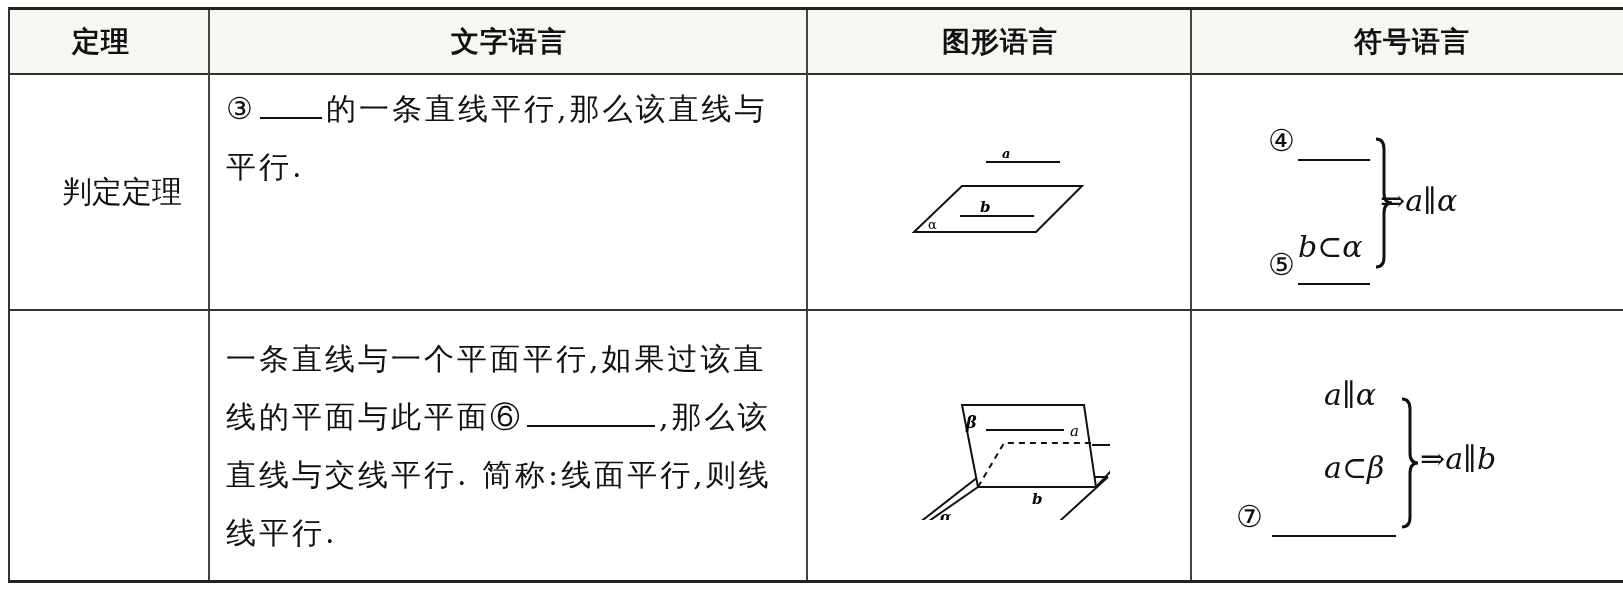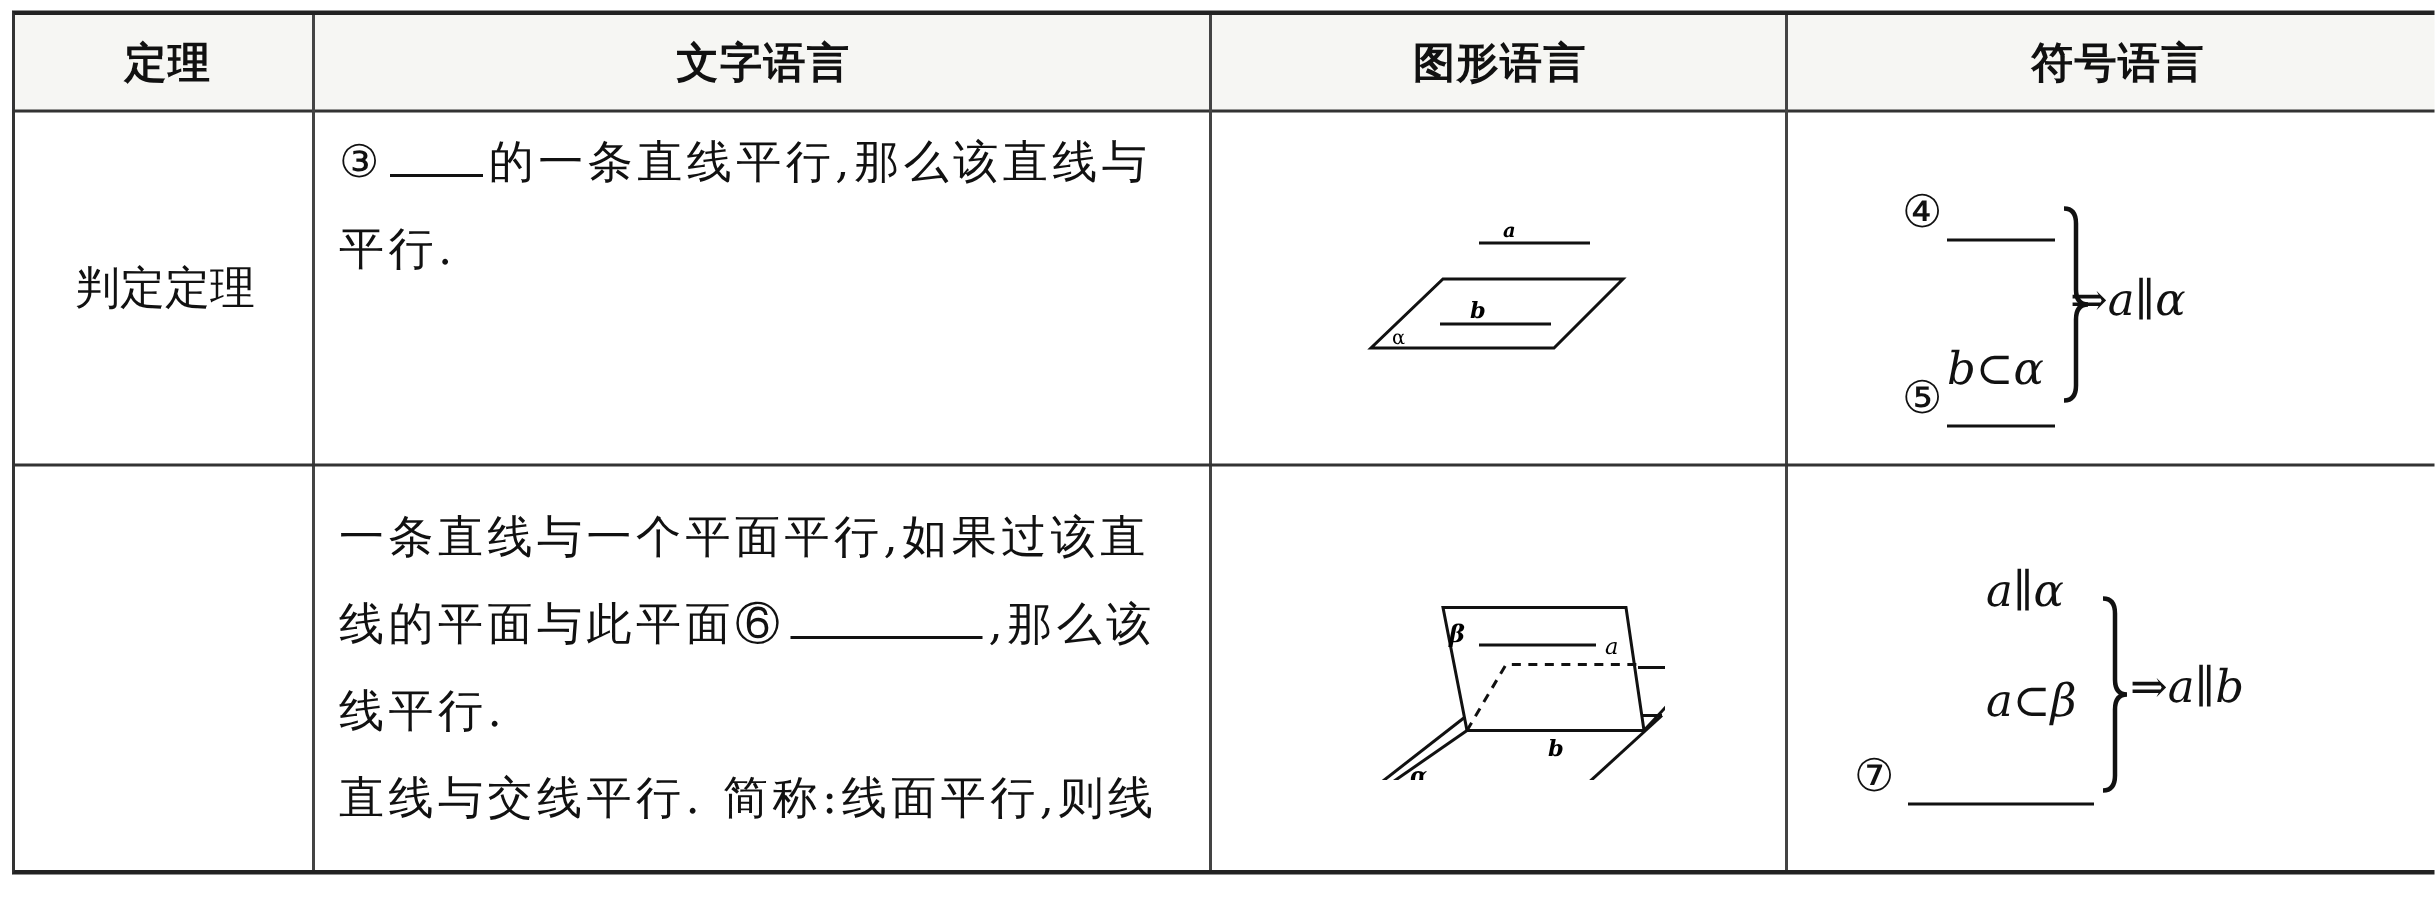--- a/index.html
+++ b/index.html
@@ -7,36 +7,36 @@
          font-family: "DejaVu Sans", "Liberation Sans", sans-serif; color: #111; }
   .table { position: absolute; left: 8px; top: 7px; width: 1640px; height: 570px;
            border-top: 3px solid #222; border-bottom: 3px solid #222; border-left: 2px solid #333; }
   .header { position: absolute; left: 0; top: 0; width: 100%; height: 63px;
             background: #f6f6f3; border-bottom: 2px solid #333; }
   .vline { position: absolute; top: 0; bottom: 0; width: 0; border-left: 2px solid #444; }
   .hline { position: absolute; left: 0; width: 100%; height: 0; border-top: 2px solid #333; }
   .hcell { position: absolute; top: 0; height: 63px; display: flex; align-items: center;
            justify-content: center; font-size: 28px; font-weight: bold; letter-spacing: 1px; }
   .rowlabel { position: absolute; left: 0; width: 200px; display: flex; align-items: center;
-              justify-content: center; font-size: 30px; font-family: "DejaVu Sans", sans-serif; }
+              justify-content: center; font-size: 30px; font-family: "DejaVu Sans", sans-serif; padding-left: 12px; }
   .text { position: absolute; left: 216px; width: 585px; font-family: "DejaVu Serif", "Liberation Serif", serif;
           font-size: 30px; line-height: 58px; letter-spacing: 3px; }
   .text .line { display: block; white-space: nowrap; }
   .blank { display: inline-block; border-bottom: 2px solid #111; height: 28px; vertical-align: baseline; margin: 0 4px; }
   .diagram { position: absolute; }
   .sym { position: absolute; font-family: "DejaVu Serif", "Liberation Serif", serif; font-size: 30px; }
   .symline { position: absolute; white-space: nowrap; }
 </style>
 </head>
 <body>
 
 <div class="table">
 
   <div class="header">
-    <div class="hcell" style="left:16px;width:172px;">定理</div>
+    <div class="hcell" style="left:5px;width:172px;">定理</div>
     <div class="hcell" style="left:200px;width:598px;">文字语言</div>
     <div class="hcell" style="left:798px;width:384px;">图形语言</div>
     <div class="hcell" style="left:1182px;width:440px;">符号语言</div>
   </div>
 
   <div class="vline" style="left:198px;"></div>
   <div class="vline" style="left:796px;"></div>
   <div class="vline" style="left:1180px;"></div>
   <div class="hline" style="top:299px;"></div>
 
@@ -65,22 +65,22 @@
     <svg style="position:absolute;left:180px;top:62px;" width="22" height="132" viewBox="0 0 22 132">
       <path d="M4,2 Q12,2 12,12 L12,56 Q12,66 20,66 Q12,66 12,76 L12,120 Q12,130 4,130" fill="none" stroke="#111" stroke-width="3"></path>
     </svg>
     <span class="symline" style="left:188px;top:108px;font-style:italic;">⇒a∥α</span>
   </div>
 
 
   <div class="text" style="top:320px;">
     <span class="line">一条直线与一个平面平行,如果过该直</span>
     <span class="line"><span>线的平面与此平面⑥</span><span class="blank" style="width:128px;"></span><span>,那么该</span></span>
+    <span class="line">直线与交线平行. 简称:线面平行,则线</span>
     <span class="line">线平行.</span>
-    <span class="line">直线与交线平行. 简称:线面平行,则线</span>
   </div>
 
   <svg class="diagram" style="left:890px;top:370px;" width="210" height="140" viewBox="0 0 210 140">
 
     <line x1="78" y1="97" x2="10" y2="150" stroke="#111" stroke-width="2"></line>
     <line x1="208" y1="97" x2="186" y2="97" stroke="#111" stroke-width="2"></line>
     <line x1="208" y1="97" x2="150" y2="150" stroke="#111" stroke-width="2"></line>
     <line x1="10" y1="130" x2="150" y2="130" stroke="#111" stroke-width="0"></line>
 
     <polygon points="62,25 184,25 196,107 78,107" fill="#fff" stroke="#111" stroke-width="2"></polygon>

